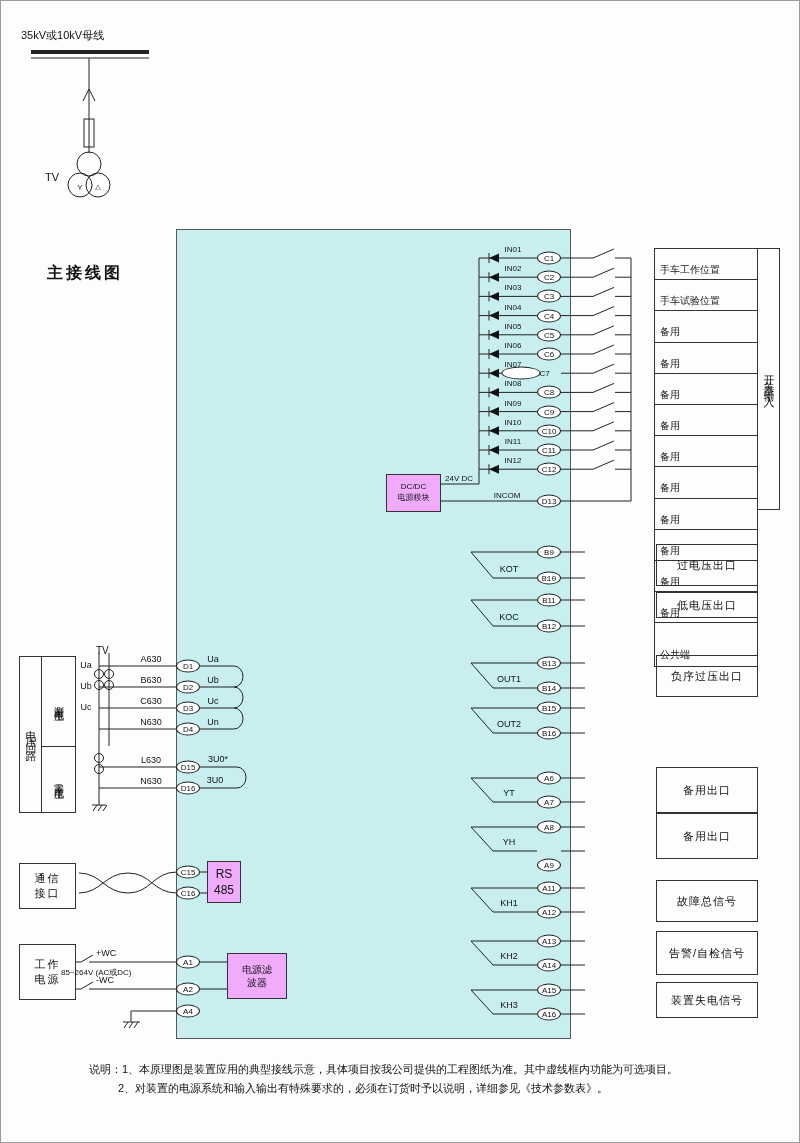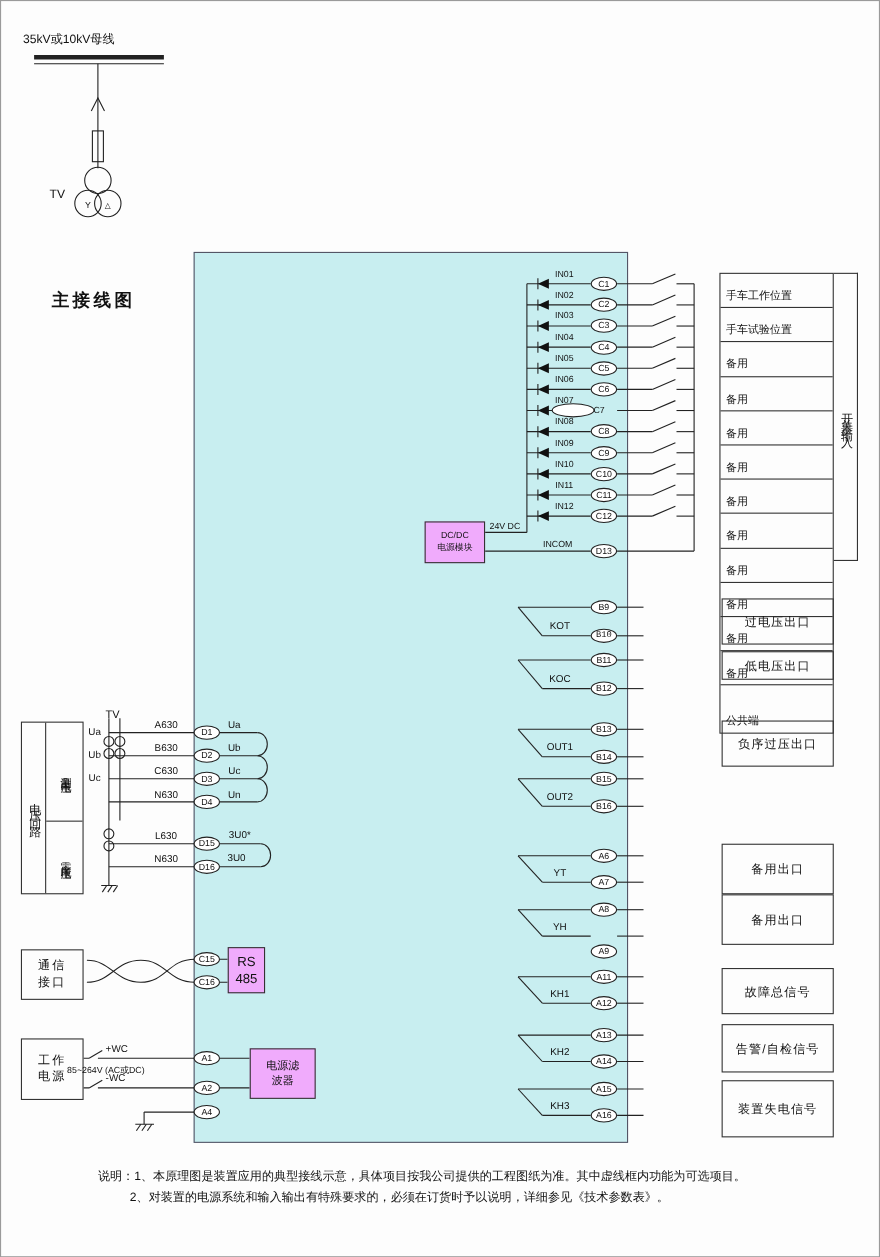--- a/index.html
+++ b/index.html
@@ -416,14 +416,14 @@
     <div class="term" style="left: 548px; top: 887px;">A11</div>
     <div class="term" style="left: 548px; top: 911px;">A12</div>
     <div class="out-box" style="top: 879px; height: 42px;">故障总信号</div>
     <div class="lbl-c" style="left: 508px; top: 955px; font-size: 9px;">KH2</div>
     <div class="term" style="left: 548px; top: 940px;">A13</div>
     <div class="term" style="left: 548px; top: 964px;">A14</div>
     <div class="out-box" style="top: 930px; height: 44px;">告警/自检信号</div>
     <div class="lbl-c" style="left: 508px; top: 1004px; font-size: 9px; text-align: center;">KH3</div>
     <div class="term" style="left: 548px; top: 989px;">A15</div>
     <div class="term" style="left: 548px; top: 1013px;">A16</div>
-    <div class="out-box" style="top: 981px; height: 52px;">装置失电信号</div>
+    <div class="out-box" style="top: 981px; height: 36px;">装置失电信号</div>
   </div>
 
 </body></html>

